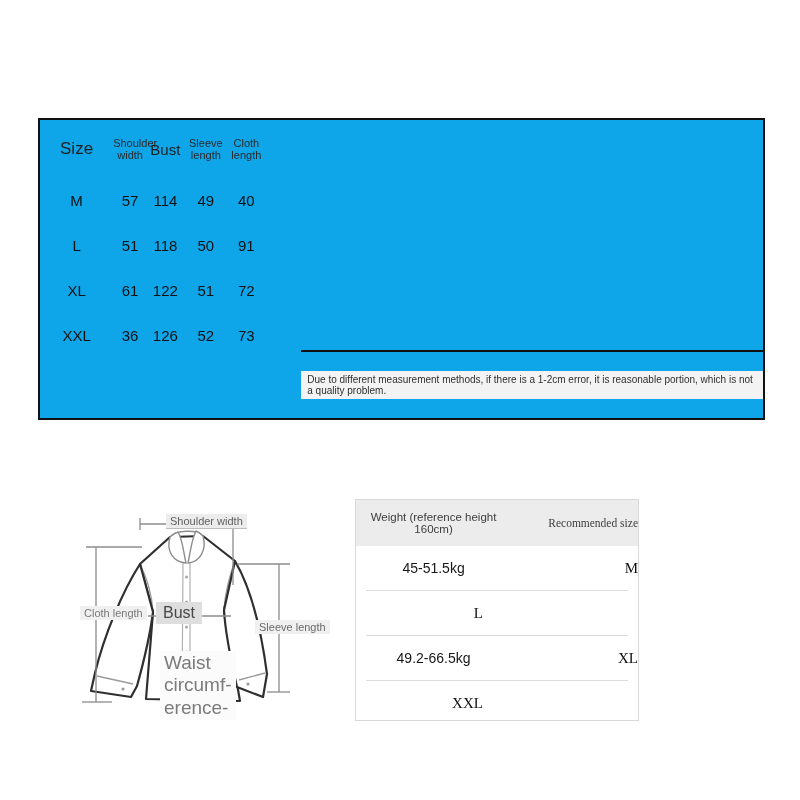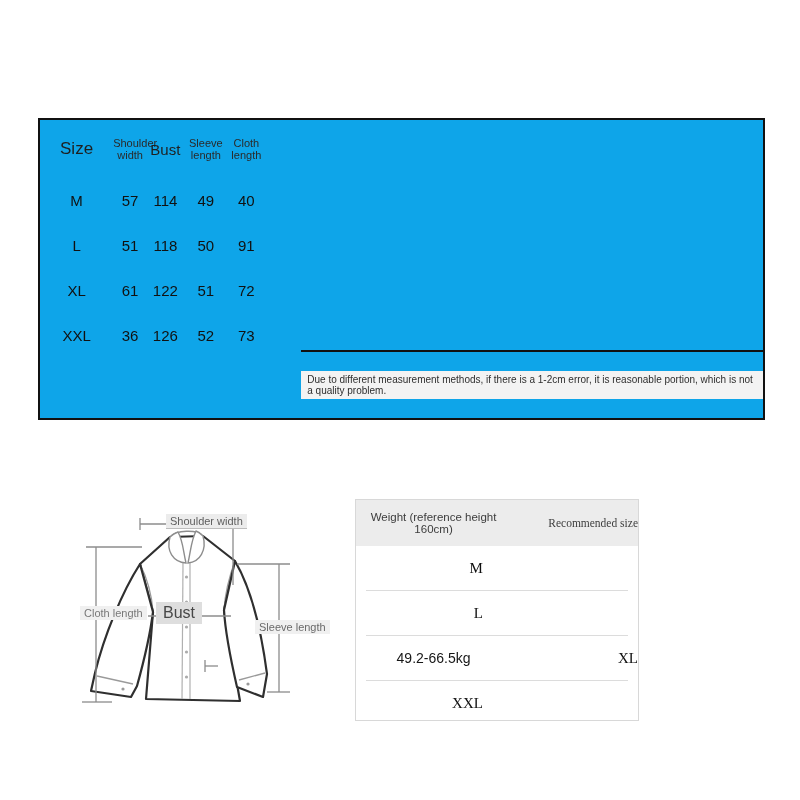--- a/index.html
+++ b/index.html
@@ -155,28 +155,34 @@
 
         <path d="M 145,180 L 145,192"></path>
         <path d="M 145,186 L 158,186"></path>
       </g>
     </svg>
 
     <div class="dlabel chip lbl-shoulder">Shoulder width</div>
     <div class="dlabel chip lbl-cloth">Cloth length</div>
     <div class="dlabel lbl-bust">Bust</div>
     <div class="dlabel chip lbl-sleeve">Sleeve length</div>
+    <div class="dlabel lbl-waist">
+      <div>Waist</div>
+      <div>circumf-</div>
+      <div>erence-</div>
+    </div>
   </div>
 
   <div class="weight-box">
     <div class="wrow header">
       <div class="wcell-l wh">Weight (reference height 160cm)</div>
       <div class="wcell-r wh">Recommended size</div>
     </div>
     <div class="wrow data">
+      <div class="wcell-l wv">45-51.5kg</div>
       <div class="wcell-r ws">M</div>
     </div>
     <div class="wsep"></div>
     <div class="wrow data">
       <div class="wcell-r ws">L</div>
     </div>
     <div class="wsep"></div>
     <div class="wrow data">
       <div class="wcell-l wv">49.2-66.5kg</div>
       <div class="wcell-r ws">XL</div>

